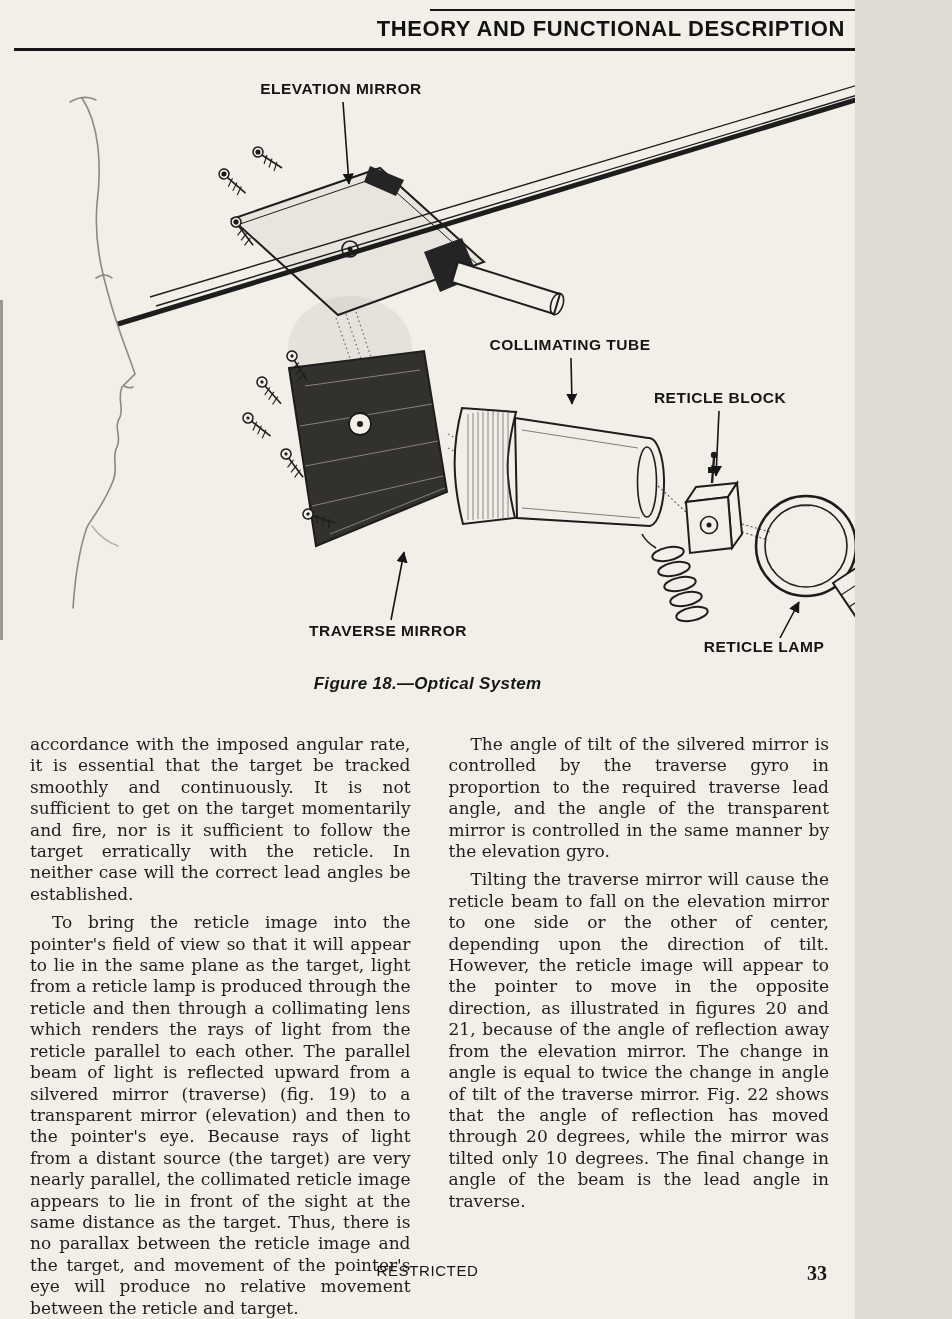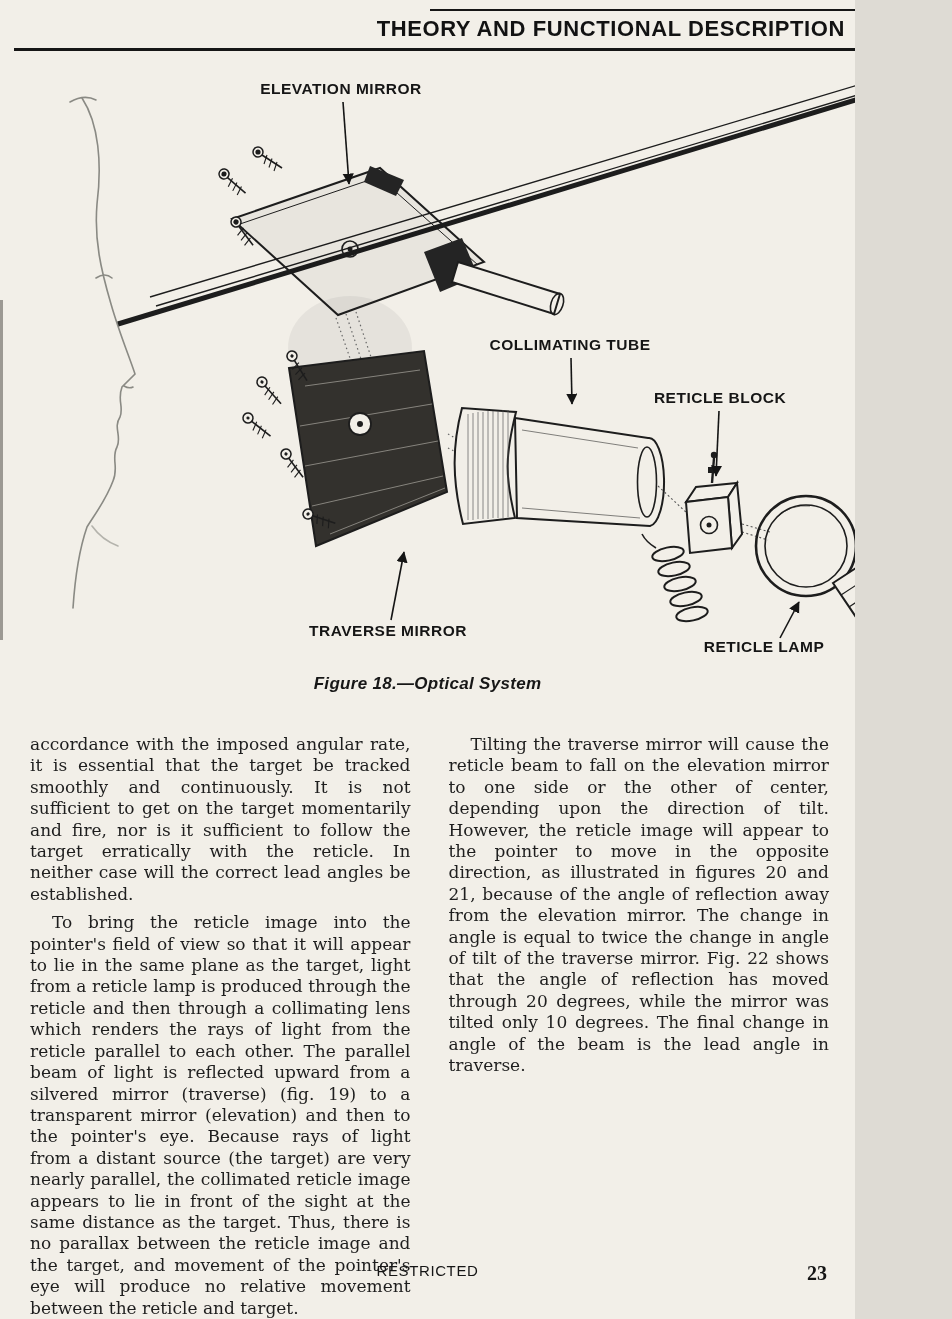--- a/index.html
+++ b/index.html
@@ -211,23 +211,24 @@
 
     <div class="caption">Figure 18.—Optical System</div>
   </div>
 
   <div class="columns">
     <div class="col">
       <p class="noindent">accordance with the imposed angular rate, it is essential that the target be tracked smoothly and continuously. It is not sufficient to get on the target momentarily and fire, nor is it sufficient to follow the target erratically with the reticle. In neither case will the correct lead angles be established.</p>
       <p>To bring the reticle image into the pointer's field of view so that it will appear to lie in the same plane as the target, light from a reticle lamp is produced through the reticle and then through a collimating lens which renders the rays of light from the reticle parallel to each other. The parallel beam of light is reflected upward from a silvered mirror (traverse) (fig. 19) to a transparent mirror (elevation) and then to the pointer's eye. Because rays of light from a distant source (the target) are very nearly parallel, the collimated reticle image appears to lie in front of the sight at the same distance as the target. Thus, there is no parallax between the reticle image and the target, and movement of the pointer's eye will produce no relative movement between the reticle and target.</p>
     </div>
     <div class="col">
+      <p>The angle of tilt of the silvered mirror is controlled by the traverse gyro in proportion to the required traverse lead angle, and the angle of the transparent mirror is controlled in the same manner by the elevation gyro.</p>
       <p>Tilting the traverse mirror will cause the reticle beam to fall on the elevation mirror to one side or the other of center, depending upon the direction of tilt. However, the reticle image will appear to the pointer to move in the opposite direction, as illustrated in figures 20 and 21, because of the angle of reflection away from the elevation mirror. The change in angle is equal to twice the change in angle of tilt of the traverse mirror. Fig. 22 shows that the angle of reflection has moved through 20 degrees, while the mirror was tilted only 10 degrees. The final change in angle of the beam is the lead angle in traverse.</p>
     </div>
   </div>
 
   <div class="footer">
     <span class="restricted">RESTRICTED</span>
-    <span class="pagenum">23</span>
+    <span class="pagenum">33</span>
   </div>
 
   <div class="scan-edge"></div>
 </div>
 
 </body></html>

